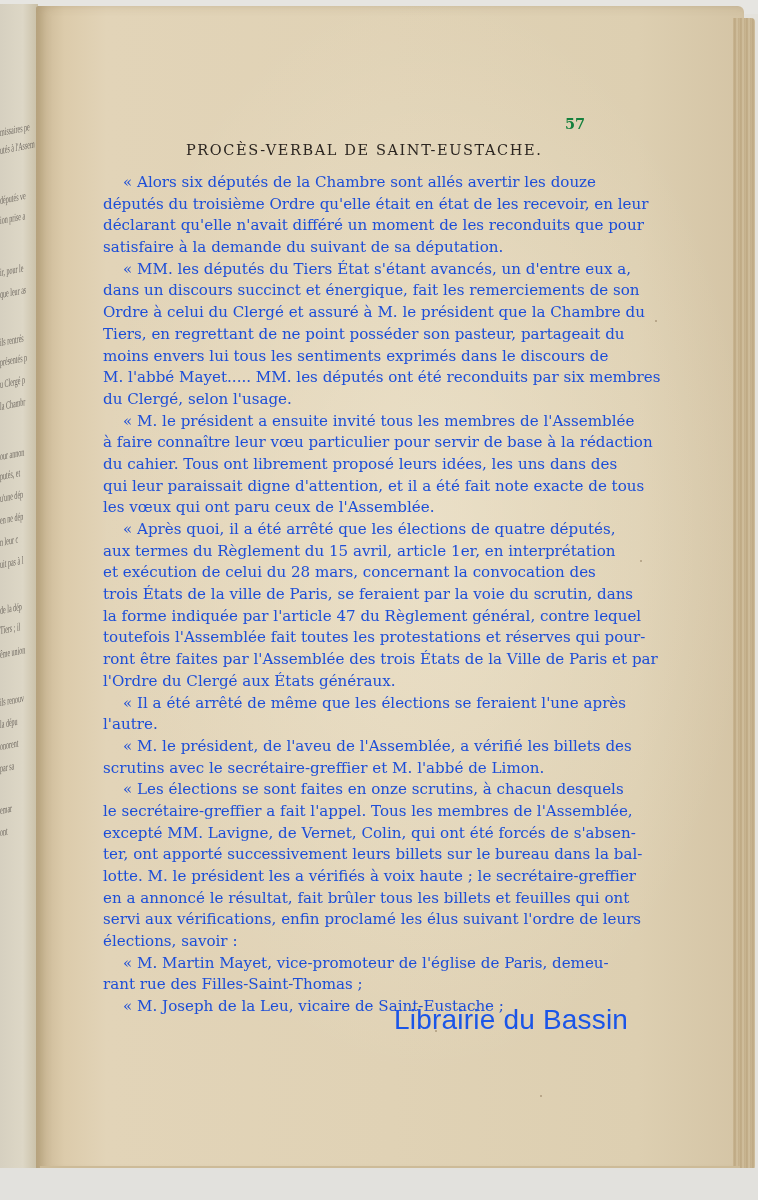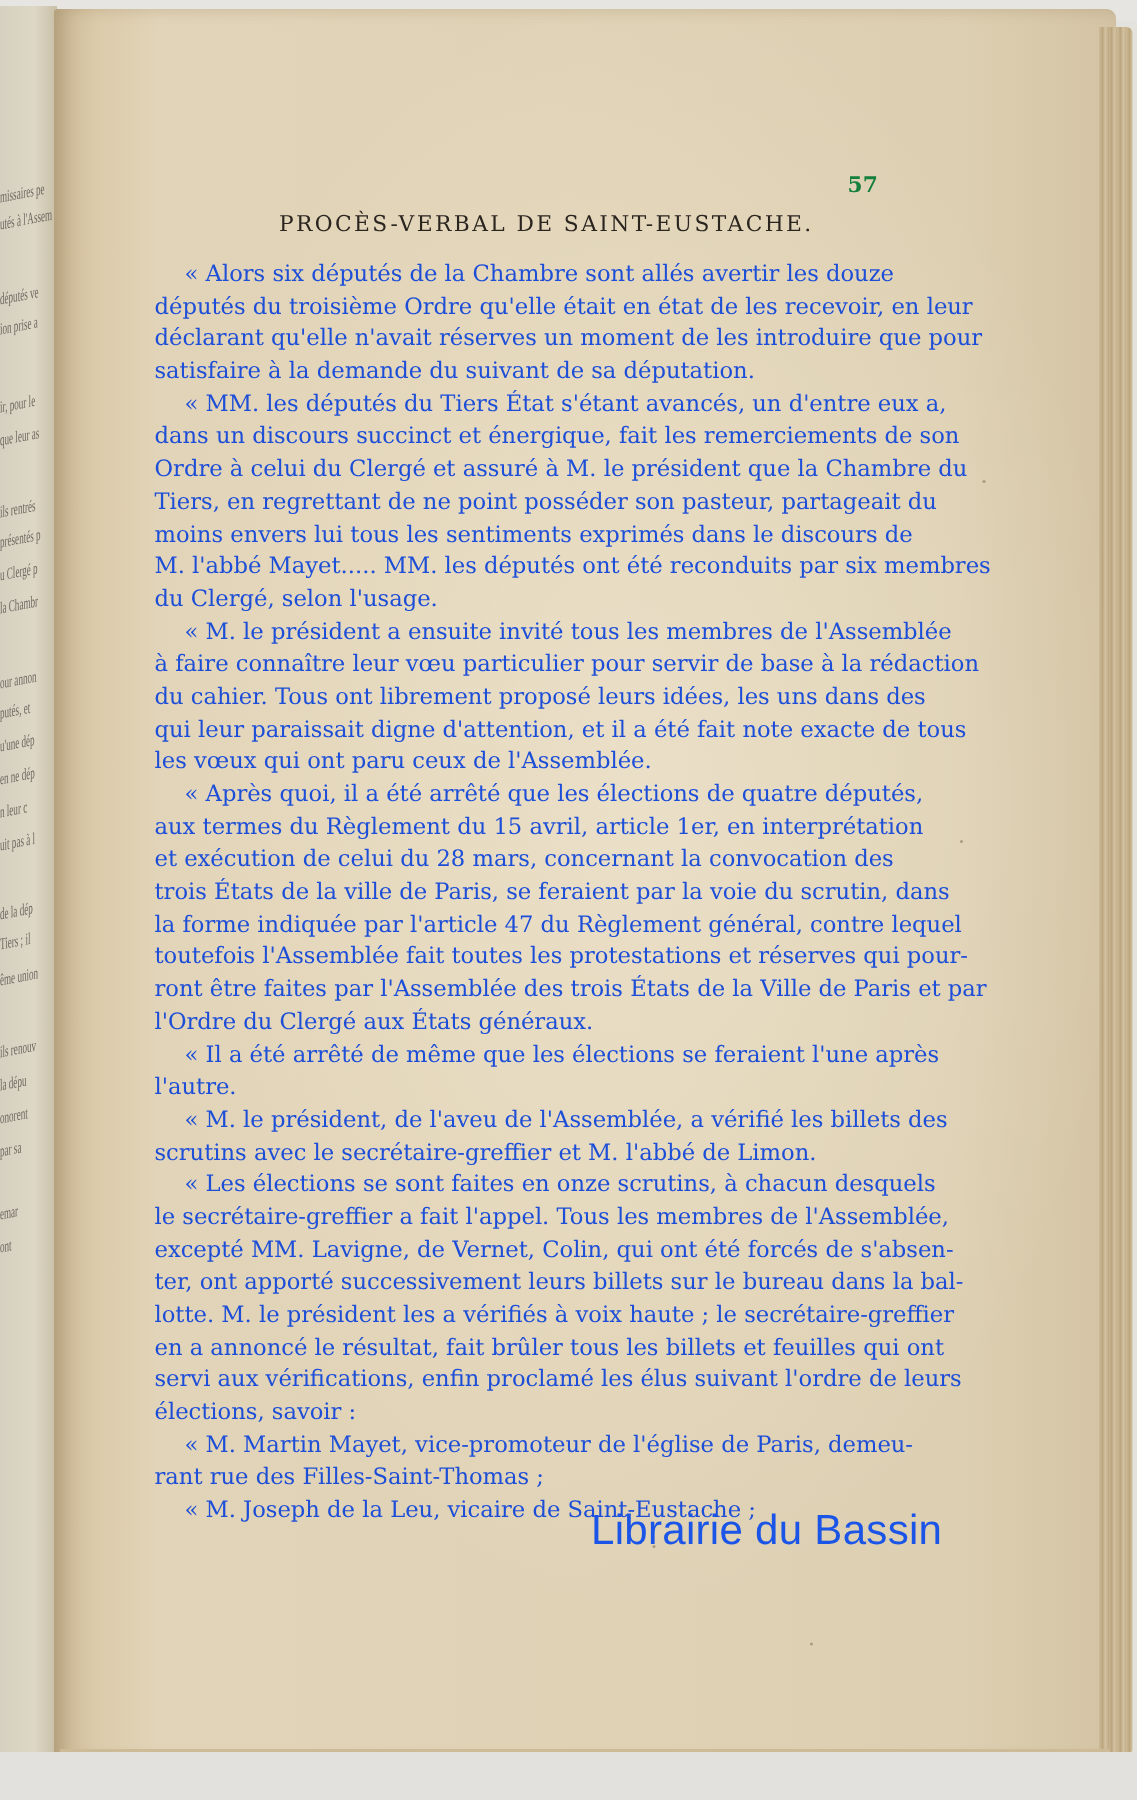--- a/index.html
+++ b/index.html
@@ -116,21 +116,21 @@
 <div class="page-edges"></div>
 <div class="page-bottom-edge"></div>
 <div class="bg-bottom"></div>
 
 <div class="running-head">PROCÈS-VERBAL DE SAINT-EUSTACHE.</div>
 <div class="page-number">57</div>
 
 <div class="text-block" id="text-block">
     <span class="line indent">« Alors six députés de la Chambre sont allés avertir les douze</span>
     <span class="line">députés du troisième Ordre qu'elle était en état de les recevoir, en leur</span>
-    <span class="line">déclarant qu'elle n'avait réserves un moment de les introduire que pour</span>
+    <span class="line">déclarant qu'elle n'avait différé un moment de les reconduits que pour</span>
     <span class="line last">satisfaire à la demande du suivant de sa députation.</span>
     <span class="line indent">« MM. les députés du Tiers État s'étant avancés, un d'entre eux a,</span>
     <span class="line">dans un discours succinct et énergique, fait les remerciements de son</span>
     <span class="line">Ordre à celui du Clergé et assuré à M. le président que la Chambre du</span>
     <span class="line">Tiers, en regrettant de ne point posséder son pasteur, partageait du</span>
     <span class="line">moins envers lui tous les sentiments exprimés dans le discours de</span>
     <span class="line">M. l'abbé Mayet..... MM. les députés ont été reconduits par six membres</span>
     <span class="line last">du Clergé, selon l'usage.</span>
     <span class="line indent">« M. le président a ensuite invité tous les membres de l'Assemblée</span>
     <span class="line">à faire connaître leur vœu particulier pour servir de base à la rédaction</span>

